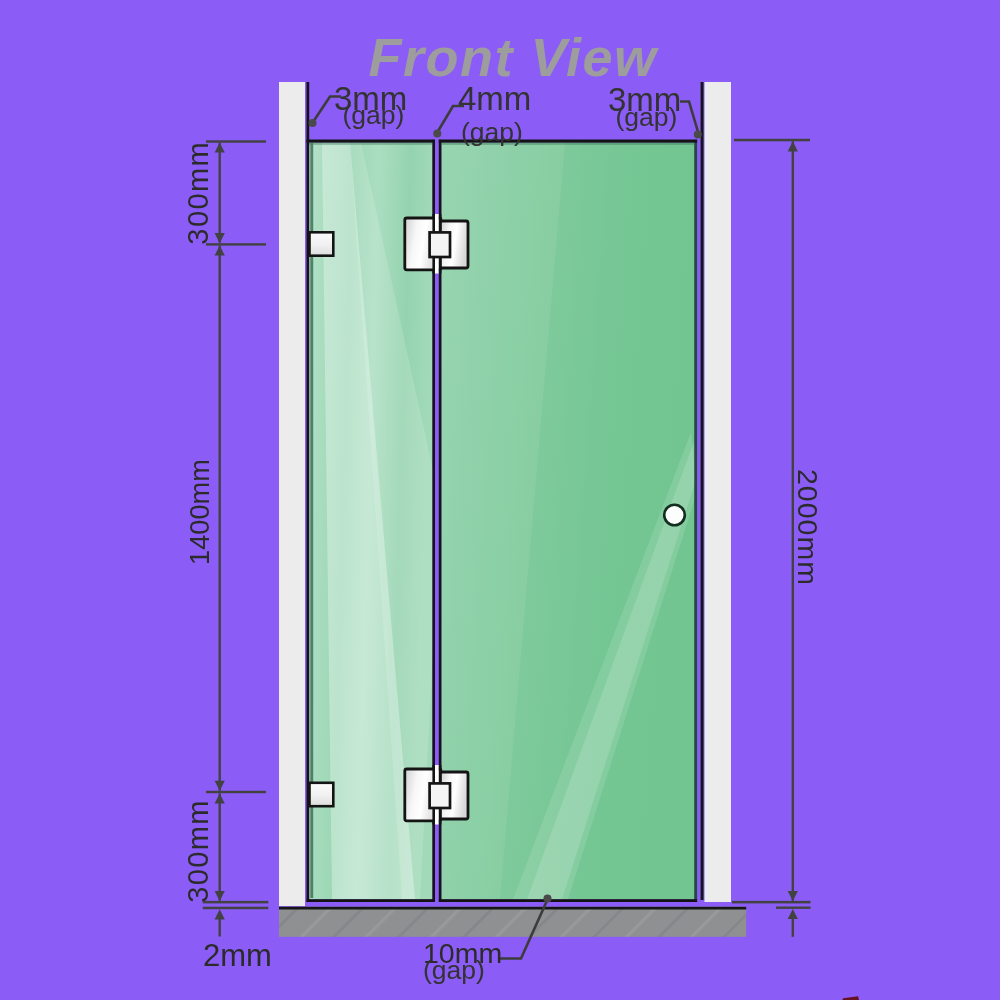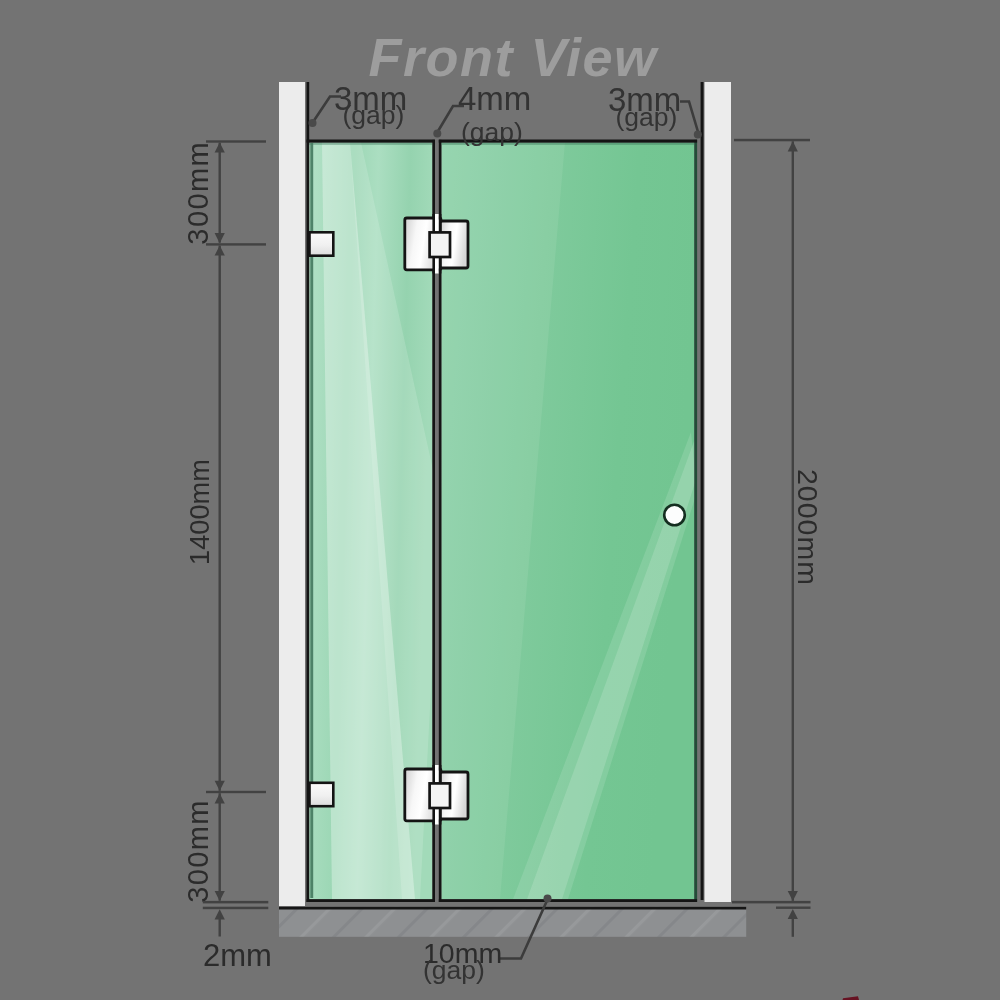--- a/index.html
+++ b/index.html
@@ -1,16 +1,16 @@
 <!DOCTYPE html>
 <html><head>
 <meta charset="utf-8">
 <style>
   html,body{margin:0;padding:0;background:#ffffff;}
-  #stage{position:relative;width:1000px;height:1000px;background:#737373;overflow:hidden;
+  #stage{position:relative;width:1000px;height:1000px;background:#8b5cf6;overflow:hidden;
          font-family:"Liberation Sans", sans-serif;}
   svg{position:absolute;left:0;top:0;}
   text{font-family:"Liberation Sans", sans-serif;}
 </style>
 </head>
 <body>
 <div id="stage">
 <svg width="1000" height="1000" viewBox="0 0 1000 1000">
   <defs>
     <linearGradient id="glassL" x1="0" y1="0" x2="1" y2="0.18">

